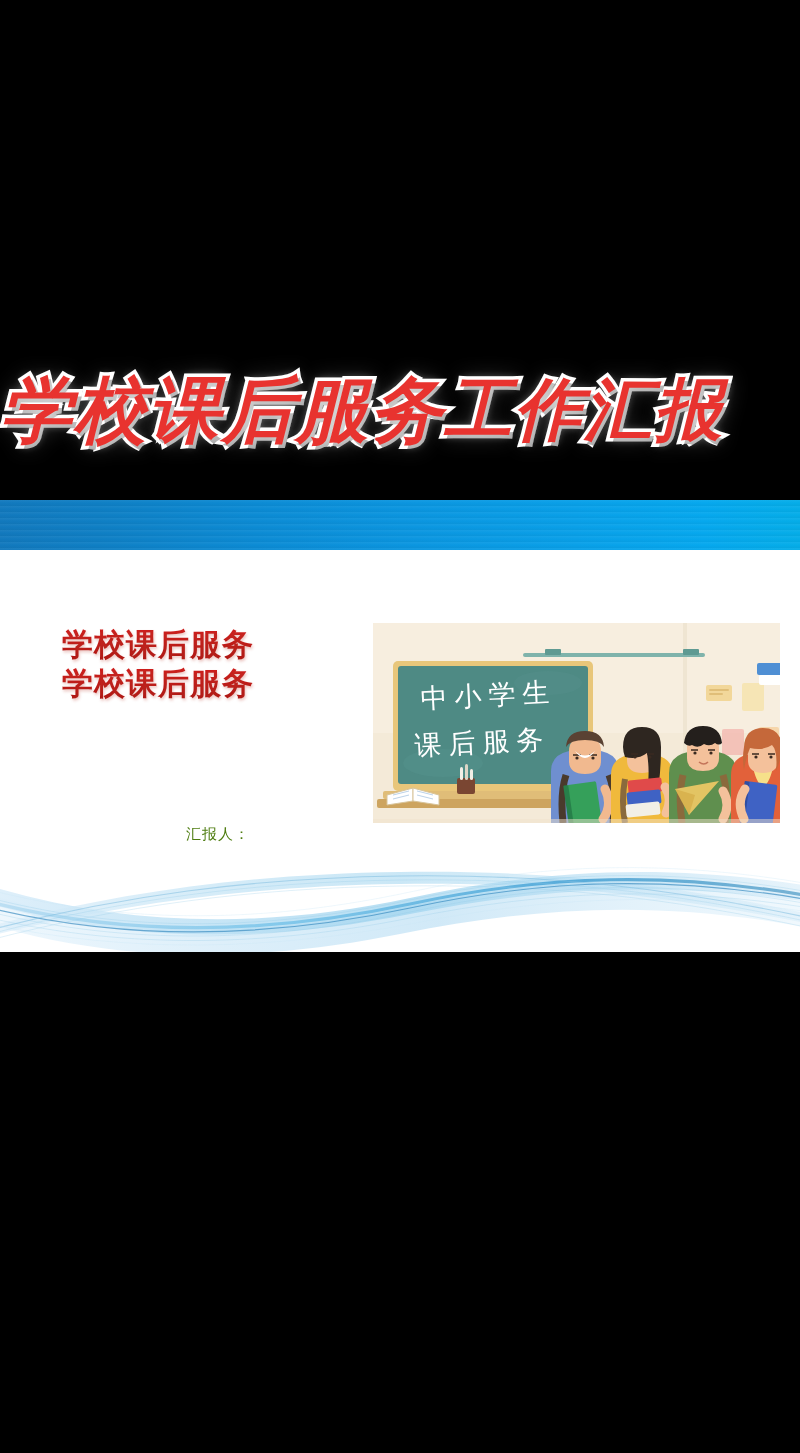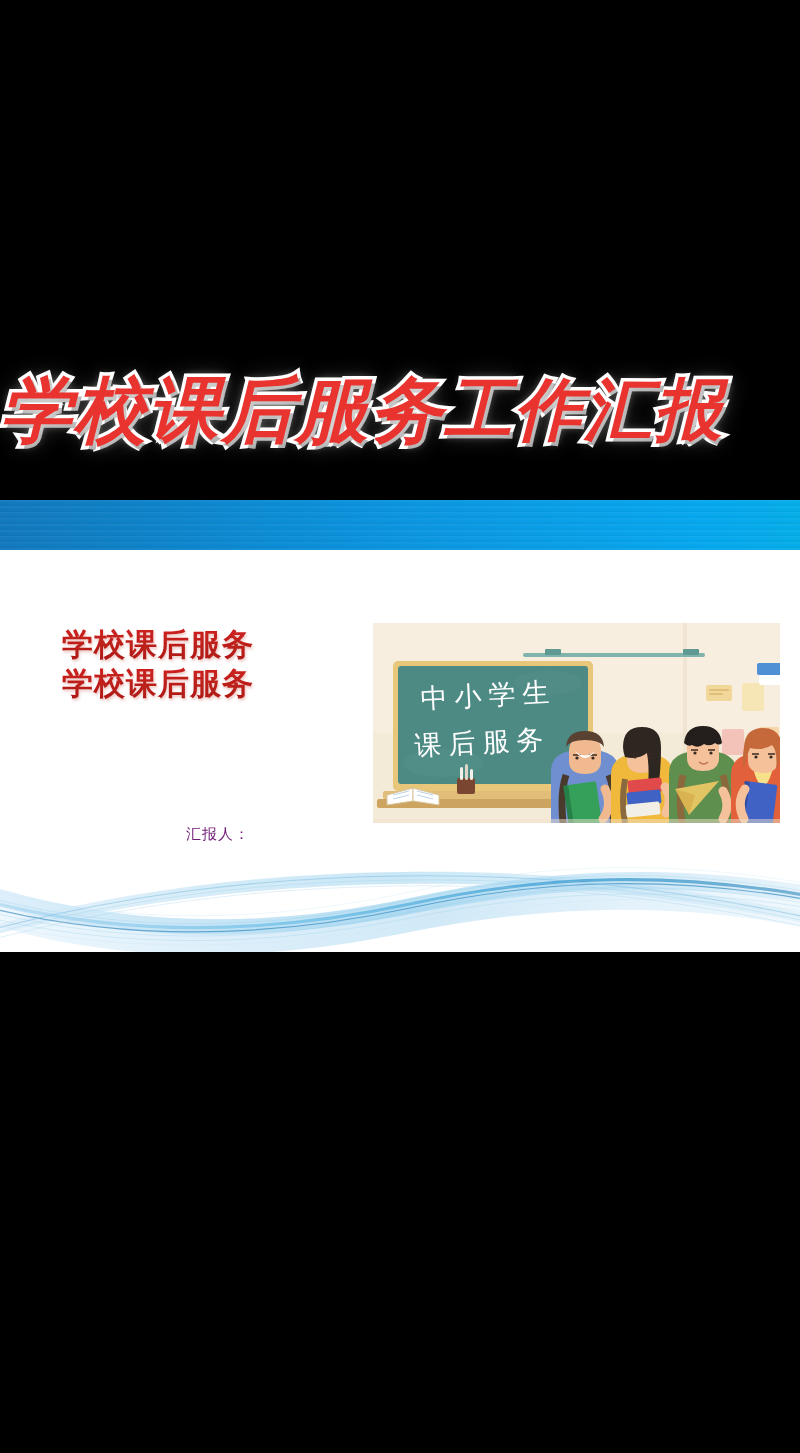--- a/index.html
+++ b/index.html
@@ -126,21 +126,21 @@
     position: absolute;
     left: 186px;
     top: 275px;
     display: flex;
     align-items: baseline;
     gap: 2px;
   }
   #reporter-label {
     font-family: Liberation Mono, monospace;
     font-size: 15px;
-    color: #701a75;
+    color: #4d7c0f;
     letter-spacing: 1px;
   }
   #reporter-value {
     font-family: "DejaVu Sans", "Liberation Sans", sans-serif;
     font-size: 15px;
     color: #3b3b3b;
     min-width: 70px;
     display: inline-block;
   }
 

